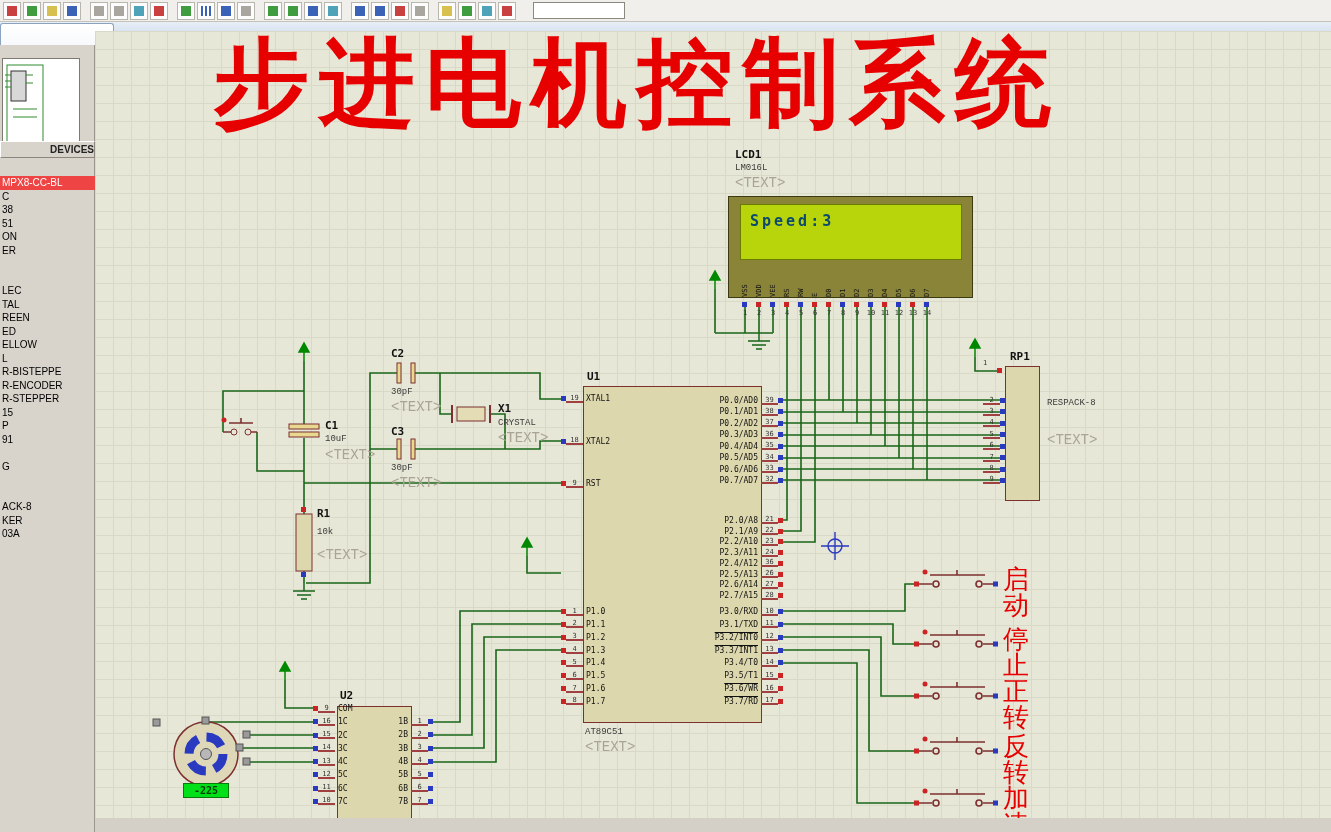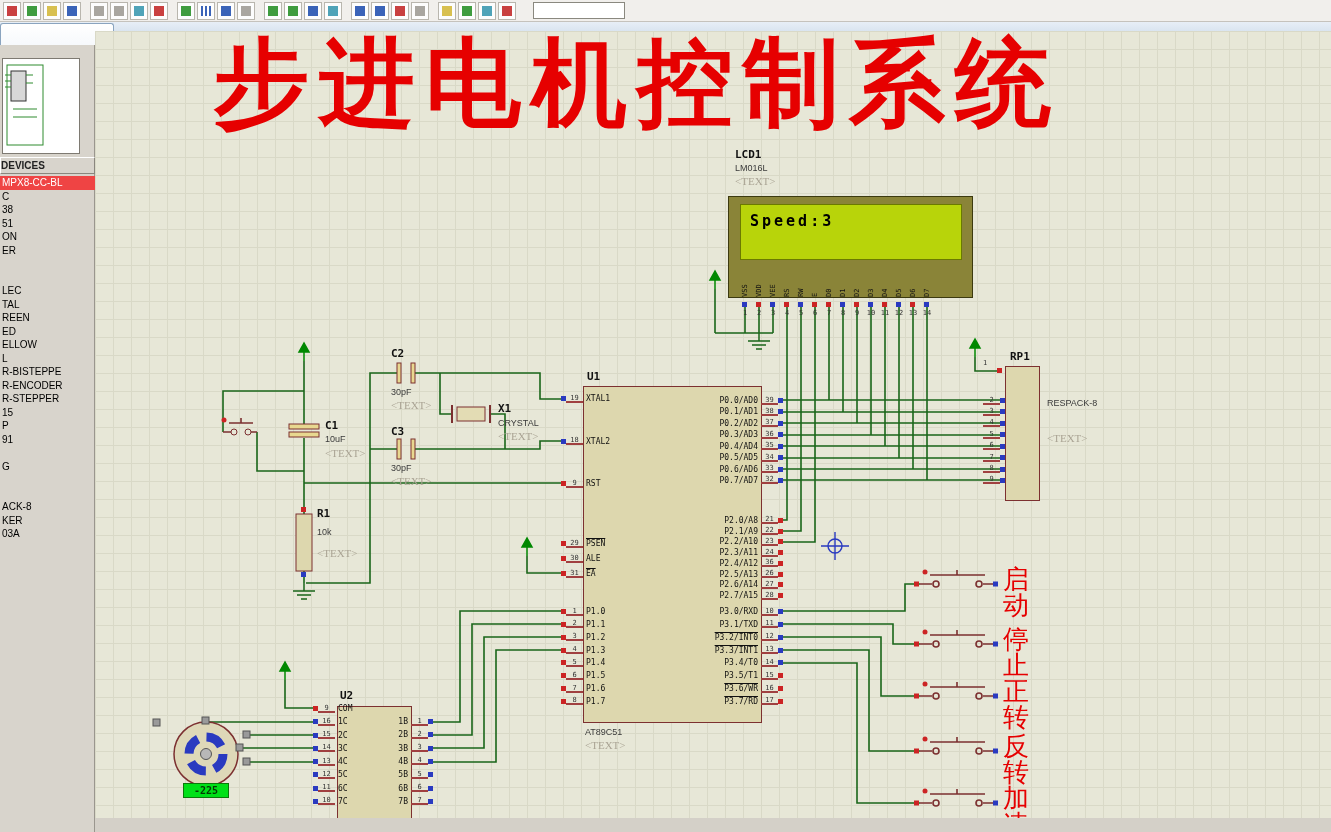--- a/index.html
+++ b/index.html
@@ -16,53 +16,53 @@
   .combo{width:92px;height:17px;background:#fff;border:1px solid #8a887f;margin:0 8px;position:relative;flex:0 0 auto;font-size:9px;line-height:15px;padding-left:3px;box-sizing:border-box;color:#333}
 
   
   .tabbar{position:absolute;left:0;top:22px;width:100%;height:23px;background:linear-gradient(#e7eef6,#c7d7e7);border-bottom:1px solid #9ab0c6;box-sizing:border-box}
   .tab{position:absolute;left:0;top:1px;height:21px;background:linear-gradient(#ffffff,#e9f0f7);border:1px solid #8aa4bf;border-bottom:none;border-radius:3px 3px 0 0;display:flex;align-items:center;padding:16px 9px;font-size:12px;color:#123a56}
   .tab .x{margin-left:12px;color:#456;font-size:13px;font-weight:bold;cursor:pointer}
 
   
   .sidebar{position:absolute;left:0;top:45px;width:95px;bottom:0;background:#d8d4cc;border-right:1px solid #9a968e;box-sizing:border-box}
   .preview{position:absolute;left:2px;top:13px;width:76px;height:94px;background:#fff;border:1px solid #7e7a72}
-  .devhdr{position:absolute;left:0;top:112px;width:95px;height:17px;background:#d8d4cc;border:1px solid #fff;border-right-color:#8a867e;border-bottom-color:#8a867e;box-sizing:border-box;font-size:10px;font-weight:bold;text-align:left;line-height:15px;color:#222}
+  .devhdr{position:absolute;left:0;top:96px;width:95px;height:17px;background:#d8d4cc;border:1px solid #fff;border-right-color:#8a867e;border-bottom-color:#8a867e;box-sizing:border-box;font-size:10px;font-weight:bold;text-align:right;line-height:15px;color:#222}
   .devlist{position:absolute;left:0;top:131px;width:95px;bottom:0;overflow:hidden}
   .dev{height:13.5px;line-height:13.5px;font-size:10px;padding-left:2px;color:#000;white-space:nowrap}
   .dev:first-of-type{background:#ef4444;color:#fff}
 
   
   .canvas{position:absolute;left:95px;top:31px;width:1236px;height:787px;overflow:hidden;
     background-color:#e7e7d7;
     background-image:linear-gradient(#d9d9c7 1px,transparent 1px),linear-gradient(90deg,#d9d9c7 1px,transparent 1px);
     background-size:18px 18px}
   .canvas svg{position:absolute;left:0;top:0}
   .big-title{position:absolute;left:118px;top:0px;font-size:96px;font-weight:900;letter-spacing:10px;color:#e60000;white-space:nowrap;line-height:1.08}
 
   .abs{position:absolute;white-space:nowrap}
   .ref{font-size:11px;font-weight:bold;color:#111;font-family:"DejaVu Sans Mono",monospace}
-  .val{font-size:9px;color:#3a3a3a;font-family:Liberation Sans, sans-serif}
-  .ph{font-size:11px;color:#aaa494;font-family:Liberation Serif, serif}
+  .val{font-size:9px;color:#3a3a3a;font-family:Liberation Mono, monospace}
+  .ph{font-size:14px;color:#aaa494;font-family:Liberation Mono, monospace}
   .chip{position:absolute;background:#ddd7ae;border:1px solid #7c3030;box-sizing:border-box}
 
   
   .pins{position:absolute;display:flex;flex-direction:column;justify-content:space-between}
   .prow{display:flex;align-items:center;height:11px;font-family:"DejaVu Sans Mono",monospace}
   .psq{width:5px;height:5px;flex:0 0 5px}
   .blue{background:#2a3ac0}.red{background:#cc2424}
   .pnum{width:17px;height:8px;font-size:7px;line-height:7px;color:#333;text-align:center;border-bottom:2px solid #a04040;box-sizing:border-box;flex:0 0 17px}
   .plabel{font-size:8px;color:#101010;padding:0 3px;white-space:nowrap}
   .prow.r{justify-content:center}
   .prow.r .plabel{flex:1;text-align:right}
   .ov{text-decoration:overline}
 
   
   .lcd-frame{position:absolute;left:633px;top:165px;width:245px;height:102px;background:#8a8438;border:1px solid #3c3a10;box-sizing:border-box}
-  .lcd-screen{position:absolute;left:11px;top:7px;width:222px;height:56px;background:#b8d40a;border:1px solid #6b7a00;box-sizing:border-box;font-family:"DejaVu Sans Mono",monospace;font-weight:bold;font-size:15px;letter-spacing:3px;color:#000000;padding:5px 0 0 9px}
+  .lcd-screen{position:absolute;left:11px;top:7px;width:222px;height:56px;background:#b8d40a;border:1px solid #6b7a00;box-sizing:border-box;font-family:"DejaVu Sans Mono",monospace;font-weight:bold;font-size:15px;letter-spacing:3px;color:#0c4a6e;padding:5px 0 0 9px}
   .lcd-screen div{line-height:22px}
   .lcdcols{position:absolute;left:643px;top:230px;display:flex}
   .lcdcol{position:relative;width:14px;height:62px}
   .lcdlab{position:absolute;top:0;left:3px;height:36px;writing-mode:vertical-rl;transform:rotate(180deg);font-size:7px;color:#101010;font-family:"DejaVu Sans Mono",monospace}
   .lcdsq{position:absolute;top:41px;left:4px;width:5px;height:5px}
   .lcdnum{position:absolute;top:48px;left:0;width:14px;text-align:center;font-size:7px;color:#333;font-family:"DejaVu Sans Mono",monospace}
 
   
   .btnlabels{position:absolute;left:0;top:0}
   .cnbtn{position:absolute;left:908px;font-size:26px;font-weight:normal;color:#e60000;line-height:1}
@@ -499,40 +499,20 @@
         <span class="pnum">18</span>
         <span class="plabel">XTAL2</span>
       </div>
 
       <div class="prow">
         <span class="psq red"></span>
         <span class="pnum">9</span>
         <span class="plabel">RST</span>
       </div>
     </div>
-  <div class="pins" style="left:466px;top:507px;width:120px;height:41px">
-
-      <div class="prow">
-        <span class="psq red"></span>
-        <span class="pnum">29</span>
-        <span class="plabel ov">PSEN</span>
-      </div>
-
-      <div class="prow">
-        <span class="psq red"></span>
-        <span class="pnum">30</span>
-        <span class="plabel">ALE</span>
-      </div>
-
-      <div class="prow">
-        <span class="psq red"></span>
-        <span class="pnum">31</span>
-        <span class="plabel ov">EA</span>
-      </div>
-    </div>
   <div class="pins" style="left:466px;top:575px;width:120px;height:101px">
 
       <div class="prow">
         <span class="psq red"></span>
         <span class="pnum">1</span>
         <span class="plabel">P1.0</span>
       </div>
 
       <div class="prow">
         <span class="psq red"></span>

